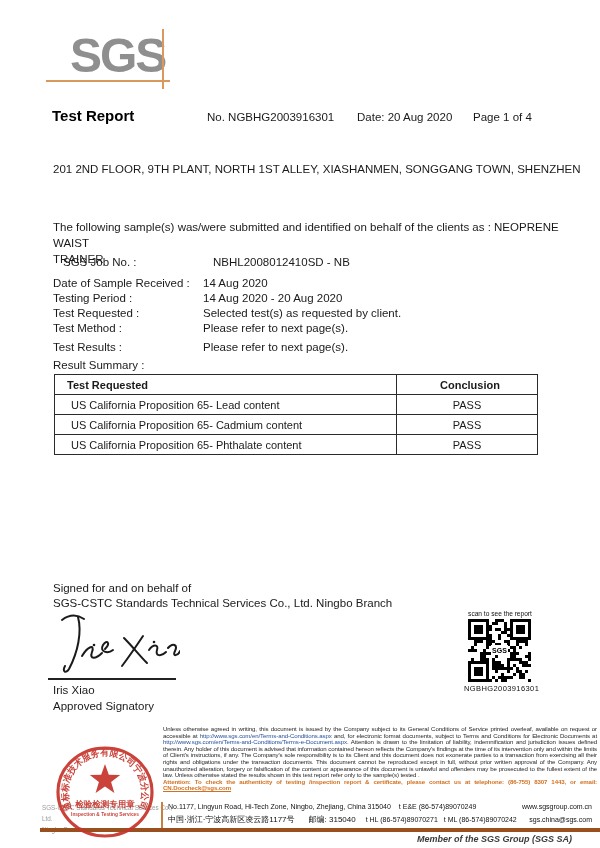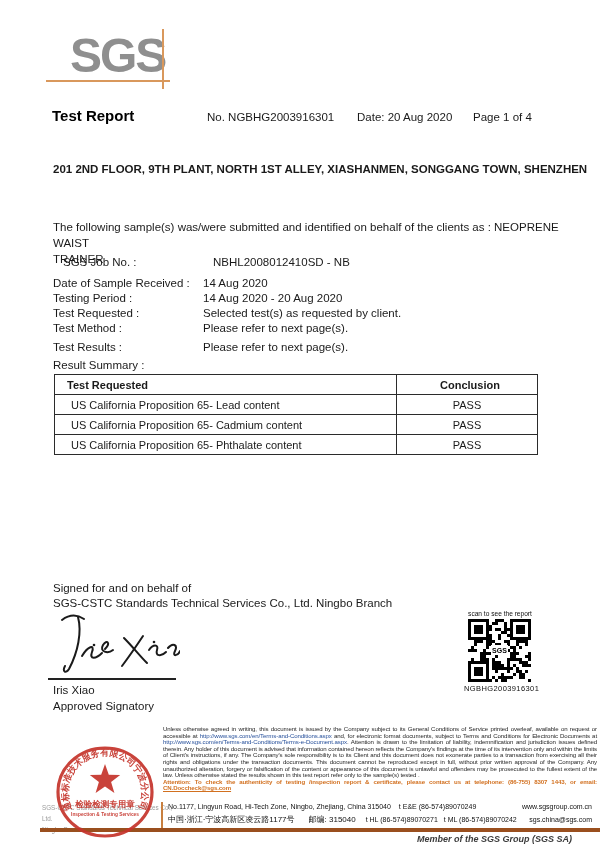--- a/index.html
+++ b/index.html
@@ -65,21 +65,21 @@
 
   <div class="abs logo-text" style="left:70px; top:32px;">SGS</div>
   <div class="abs logo-hline" style="left:46px; top:80px; width:124px;"></div>
   <div class="abs logo-vline" style="left:162px; top:29px; height:60px;"></div>
 
   <div class="abs title" style="left:52px; top:107px;">Test Report</div>
   <div class="abs t11" style="left:207px; top:110px;">No. NGBHG2003916301</div>
   <div class="abs t11" style="left:357px; top:110px;">Date: 20 Aug 2020</div>
   <div class="abs t11" style="left:473px; top:110px;">Page 1 of 4</div>
 
-  <div class="abs t11" style="left:53px; top:162px;font-weight:bold;">201 2ND FLOOR, 9TH PLANT, NORTH 1ST ALLEY, XIASHANMEN, SONGGANG TOWN, SHENZHEN</div>
+  <div class="abs t11" style="left:53px; top:162px;">201 2ND FLOOR, 9TH PLANT, NORTH 1ST ALLEY, XIASHANMEN, SONGGANG TOWN, SHENZHEN</div>
 
   <div class="abs t11 prewrap" style="left:53px; top:219px; width:512px; line-height:16px;">The following sample(s) was/were submitted and identified on behalf of the clients as : NEOPRENE WAIST
 TRAINER</div>
 
   <div class="abs det-row" style="left:63px; top:256px;">
     <span class="det-label">SGS Job No. :</span><span>NBHL2008012410SD - NB</span>
   </div>
   <div class="abs det-row" style="left:53px; top:277px;">
     <span class="det-label">Date of Sample Received :</span><span>14 Aug 2020</span>
   </div>

